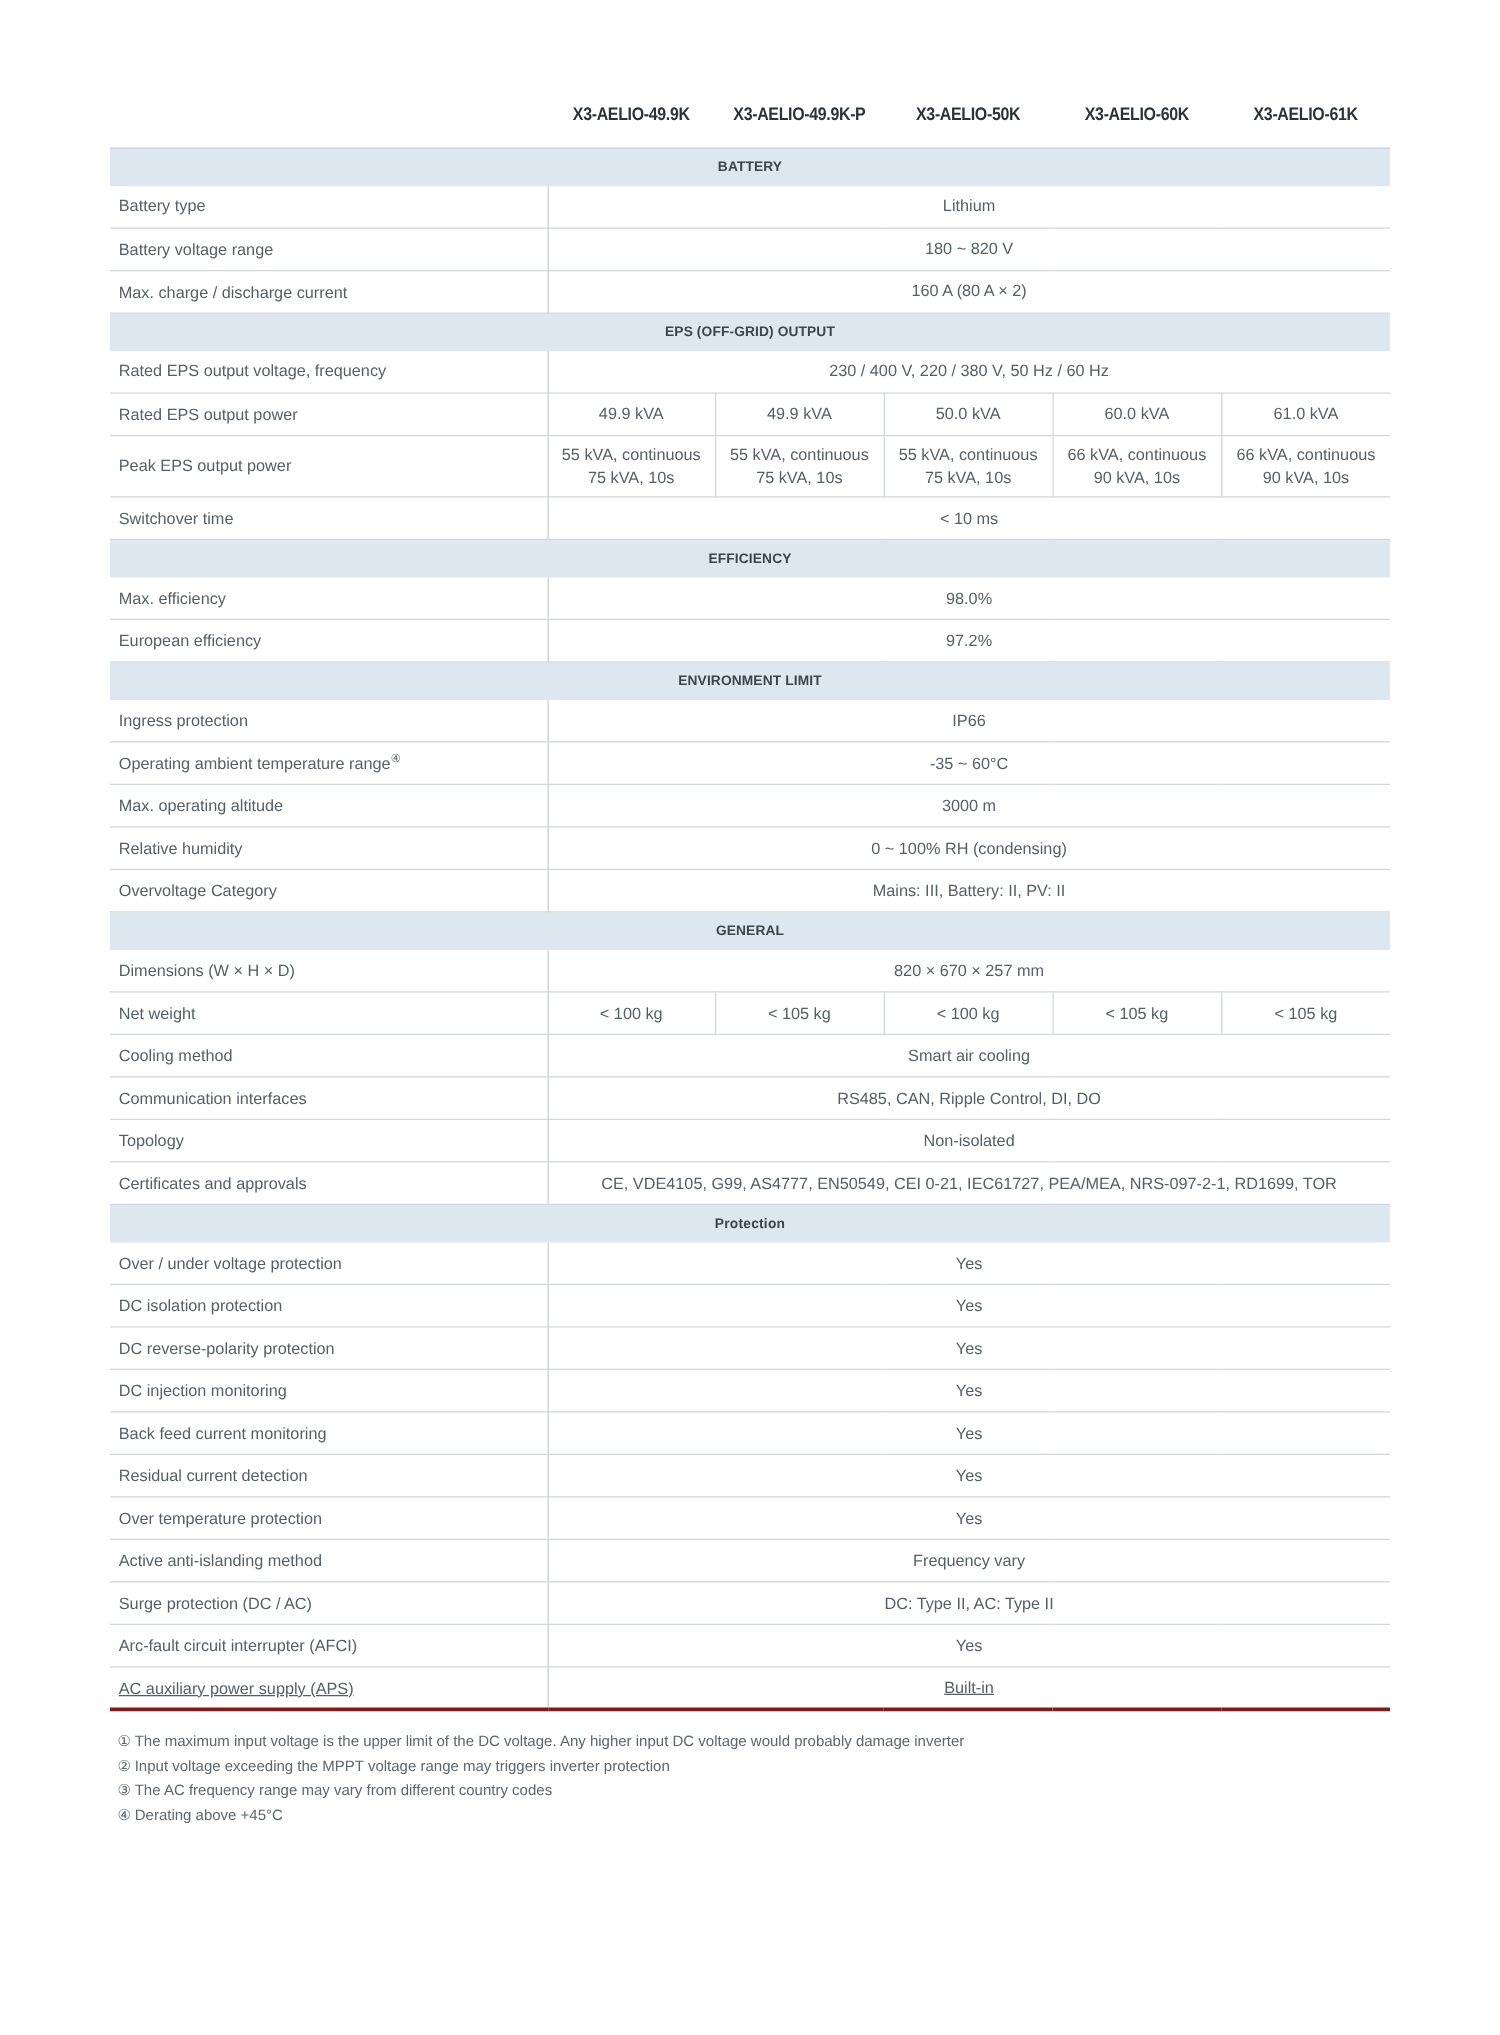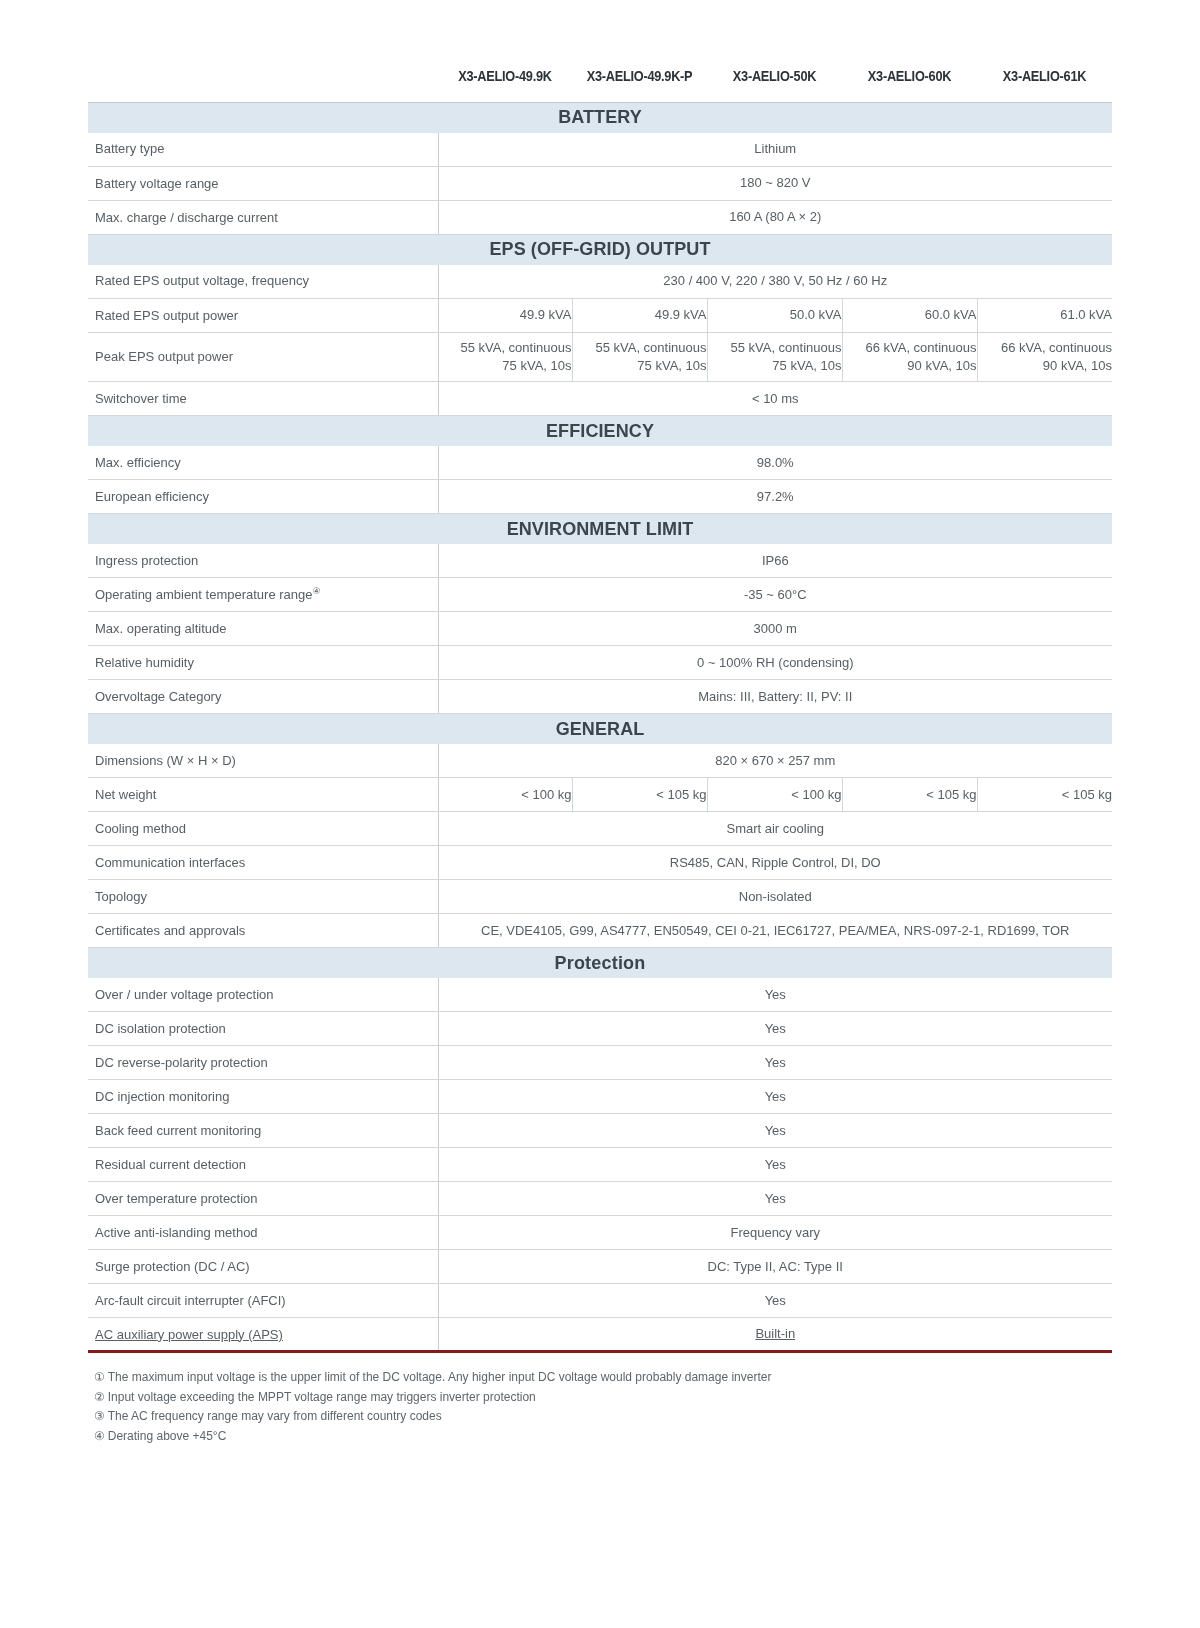--- a/index.html
+++ b/index.html
@@ -12,21 +12,21 @@
     width: 1200px;
     height: 1628px;
     font-family: "Liberation Sans", sans-serif;
     color: #4a5358;
     -webkit-font-smoothing: antialiased;
   }
 
   .sheet {
     position: relative;
     width: 1200px;
-    padding: 0;
+    padding: 16px;
   }
 
   .table-wrap {
     margin: 0 auto;
     width: 1024px;          
     padding-top: 68px;
   }
 
   table.spec {
     width: 100%;
@@ -49,21 +49,21 @@
   }
   thead th.label-col {
     width: 350px;
     transform: none;
   }
 
   
   tr.section td {
     background: #dce7ef;
     text-align: center;
-    font-size: 18px;
+    font-size: 11px;
     font-weight: bold;
     color: #3a464c;
     height: 30px;
     padding: 0;
     letter-spacing: 0.1px;
     border-top: 1px solid #c3cace;
   }
   tr.section.mixedcase td { letter-spacing: 0.2px; text-align: center; }
 
   
@@ -81,21 +81,20 @@
     padding-right: 10px;
     border-right: 1px solid #c9ced1;
     line-height: 1.35;
   }
   tr.data td.val {
     text-align: center;
     line-height: 1.4;
   }
   tr.data td.val.split {
     border-right: 1px solid #d2d7da;
-    text-align: right;
   }
   tr.data td.val.split.last {
     border-right: none;
   }
   tr.data.tall td { height: 47px; }
 
   tr.data:last-child td { border-bottom: 3px solid #7f1d1d; text-decoration: underline; }
 
   sup.note {
     font-size: 9px;

